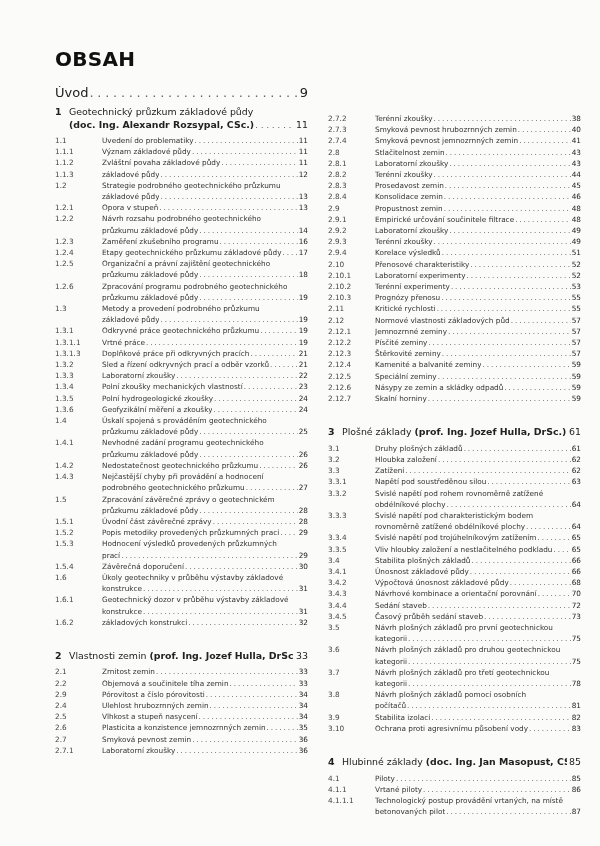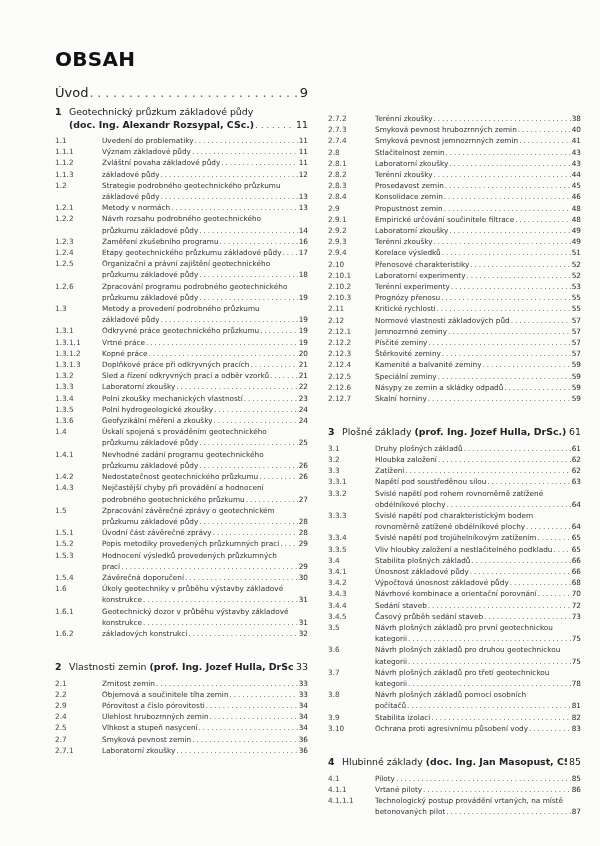--- a/index.html
+++ b/index.html
@@ -117,21 +117,21 @@
           <span class="txt">základové půdy</span>
           <span class="dots"></span>
           <span class="page">13</span>
         </div>
       </div>
     </div>
     <div class="entry">
       <span class="num">1.2.1</span>
       <div class="body">
         <div class="line">
-          <span class="txt">Metody v normách</span>
+          <span class="txt">Opora v stupeň</span>
           <span class="dots"></span>
           <span class="page">13</span>
         </div>
       </div>
     </div>
     <div class="entry">
       <span class="num">1.2.2</span>
       <div class="body">
         <div class="line">
           <span class="txt">Návrh rozsahu podrobného geotechnického</span>
@@ -212,30 +212,20 @@
         </div>
       </div>
     </div>
     <div class="entry">
       <span class="num">1.3.1.1</span>
       <div class="body">
         <div class="line">
           <span class="txt">Vrtné práce</span>
           <span class="dots"></span>
           <span class="page">19</span>
-        </div>
-      </div>
-    </div>
-    <div class="entry">
-      <span class="num">1.3.1.2</span>
-      <div class="body">
-        <div class="line">
-          <span class="txt">Kopné práce</span>
-          <span class="dots"></span>
-          <span class="page">20</span>
         </div>
       </div>
     </div>
     <div class="entry">
       <span class="num">1.3.1.3</span>
       <div class="body">
         <div class="line">
           <span class="txt">Doplňkové práce při odkryvných pracích</span>
           <span class="dots"></span>
           <span class="page">21</span>
@@ -488,20 +478,30 @@
       <span class="num">2.5</span>
       <div class="body">
         <div class="line">
           <span class="txt">Vlhkost a stupeň nasycení</span>
           <span class="dots"></span>
           <span class="page">34</span>
         </div>
       </div>
     </div>
     <div class="entry">
+      <span class="num">2.6</span>
+      <div class="body">
+        <div class="line">
+          <span class="txt">Plasticita a konzistence jemnozrnných zemin</span>
+          <span class="dots"></span>
+          <span class="page">35</span>
+        </div>
+      </div>
+    </div>
+    <div class="entry">
       <span class="num">2.7</span>
       <div class="body">
         <div class="line">
           <span class="txt">Smyková pevnost zemin</span>
           <span class="dots"></span>
           <span class="page">36</span>
         </div>
       </div>
     </div>
     <div class="entry">

